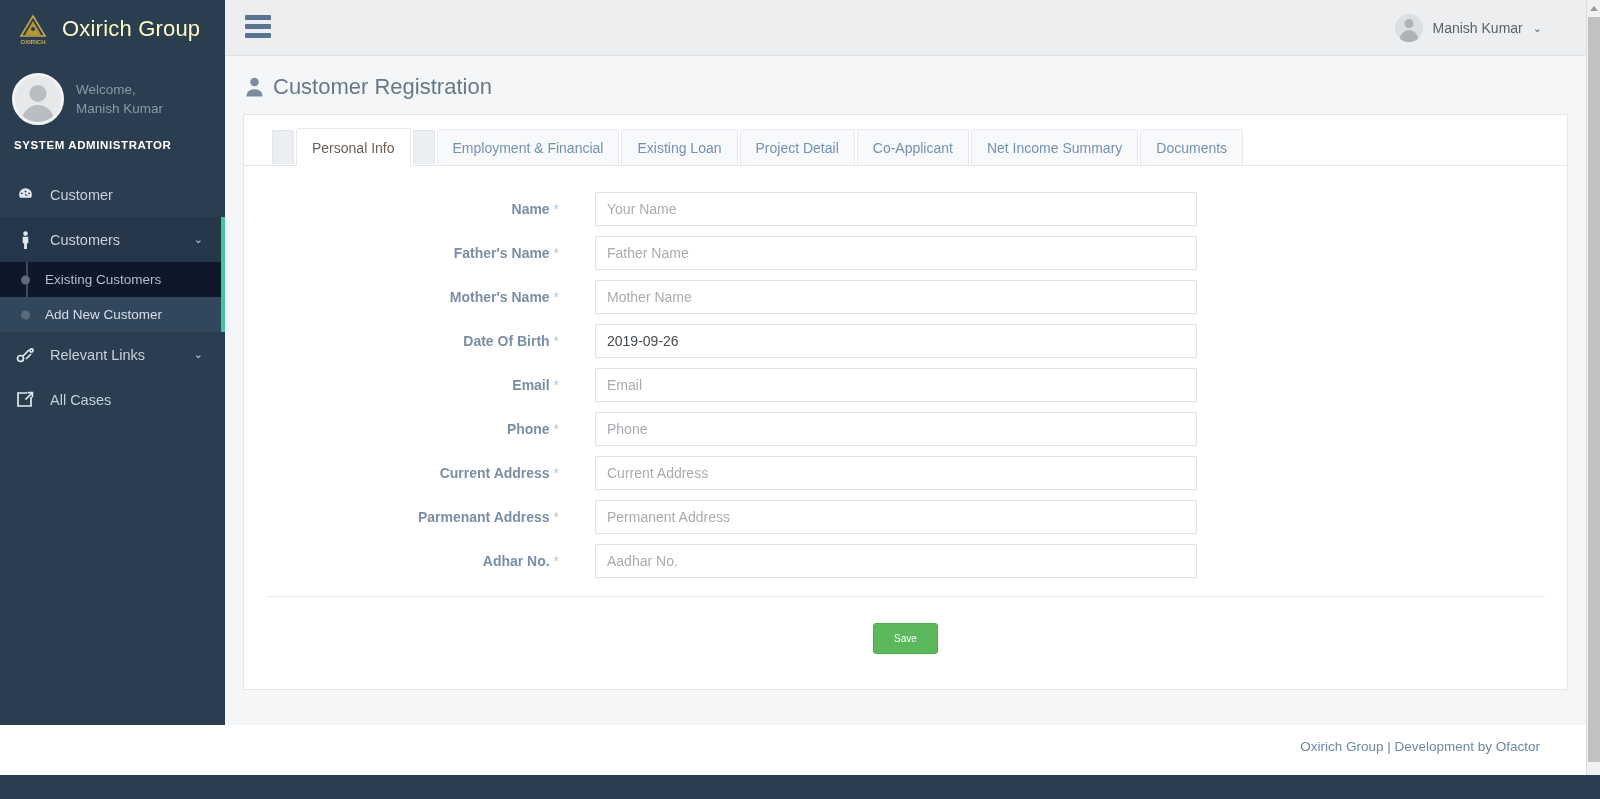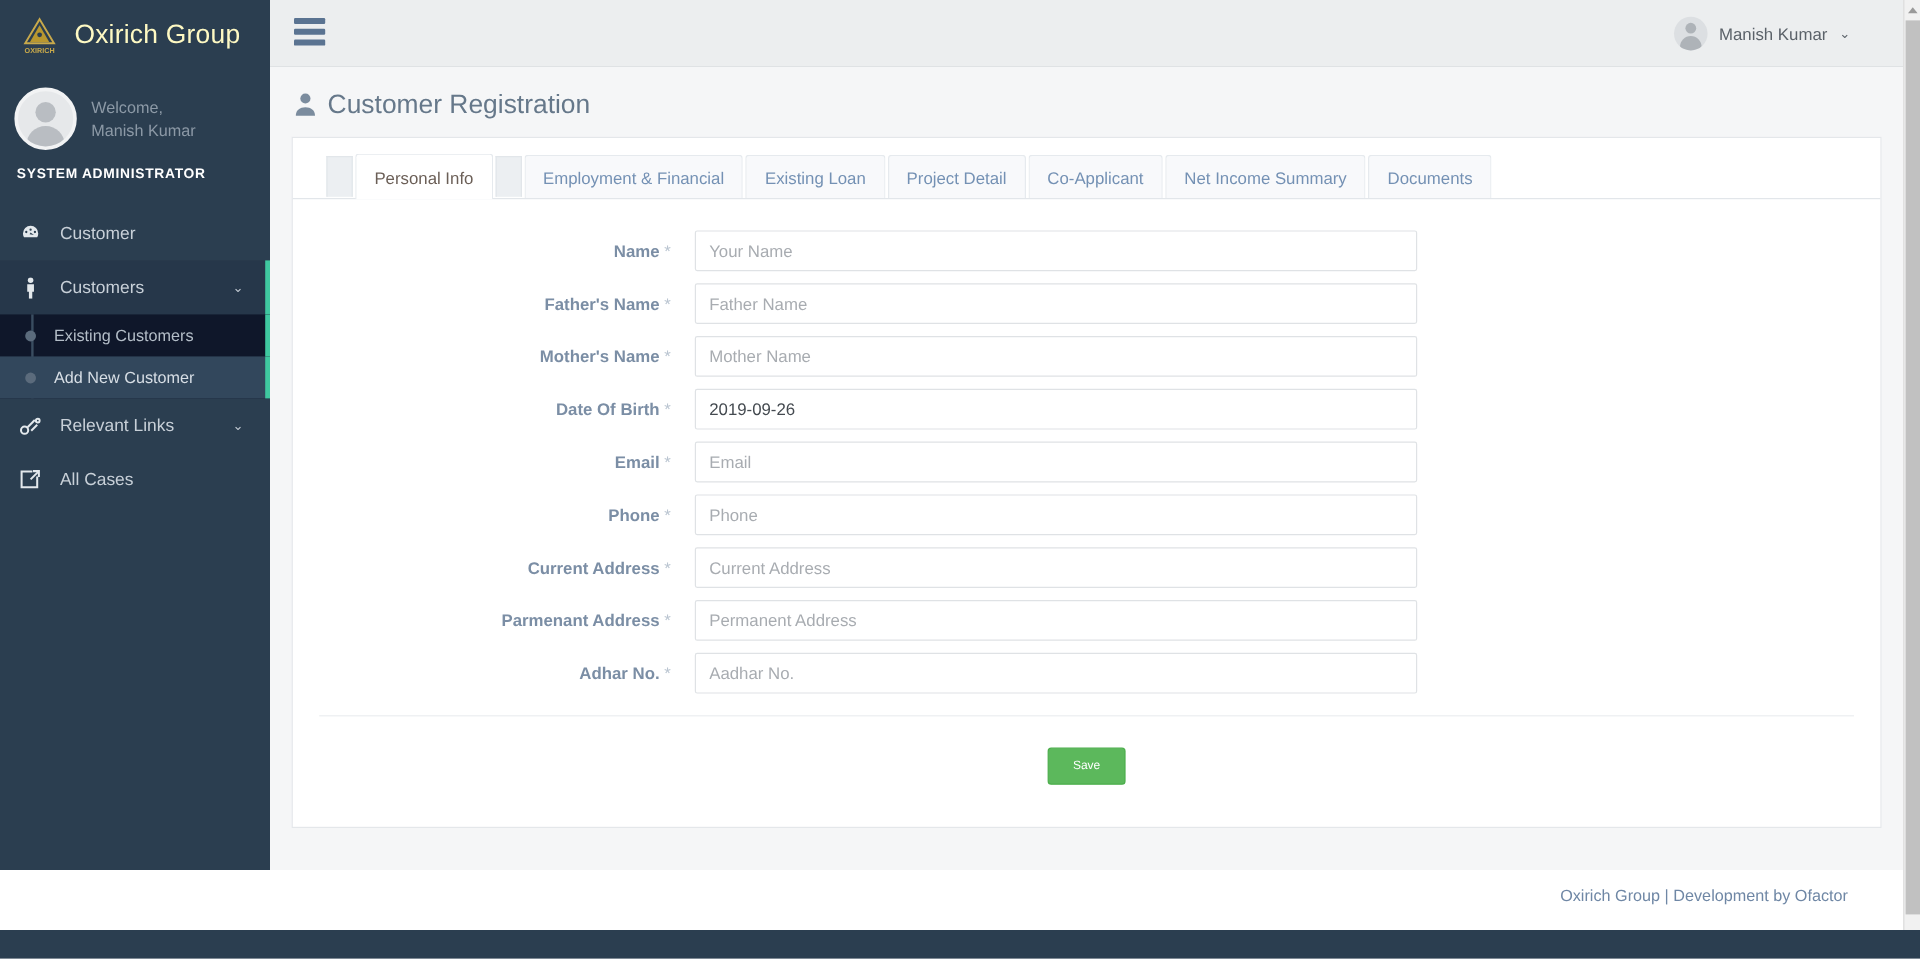--- a/index.html
+++ b/index.html
@@ -113,21 +113,21 @@
   .form { padding:26px 0 0 0; }
   .form-row { display:flex; align-items:center; margin-bottom:10px; }
   .form-label {
     width:335px; text-align:right; padding-right:20px;
     font-size:14px; font-weight:bold; color:#7b8ea5;
   }
   .form-label .star { color:#b9c4d0; font-weight:normal; }
   .form-control {
     width:602px; height:34px; border:1px solid #dfe2e5; border-radius:2px;
     padding:0 11px; font-size:14px; color:#444a50;
-    font-family:"Liberation Sans", sans-serif; background:#fff; outline:none;
+    font-family:"Liberation Sans", sans-serif; background:#fff; outline:none;margin-left:16px;
   }
   .form-control::placeholder { color:#a8acb1; }
   .divider { margin:18px 22px 0 22px; border-top:1px solid #eceef0; }
   .save-wrap { display:flex; justify-content:center; padding-top:26px; }
   .btn-save {
     background:#5cb85c; border:1px solid #4cae4c; color:#fff;
     font-size:10px; font-family:"Liberation Sans", sans-serif;
     padding:9px 20px; border-radius:3px; cursor:pointer;
   }
 

